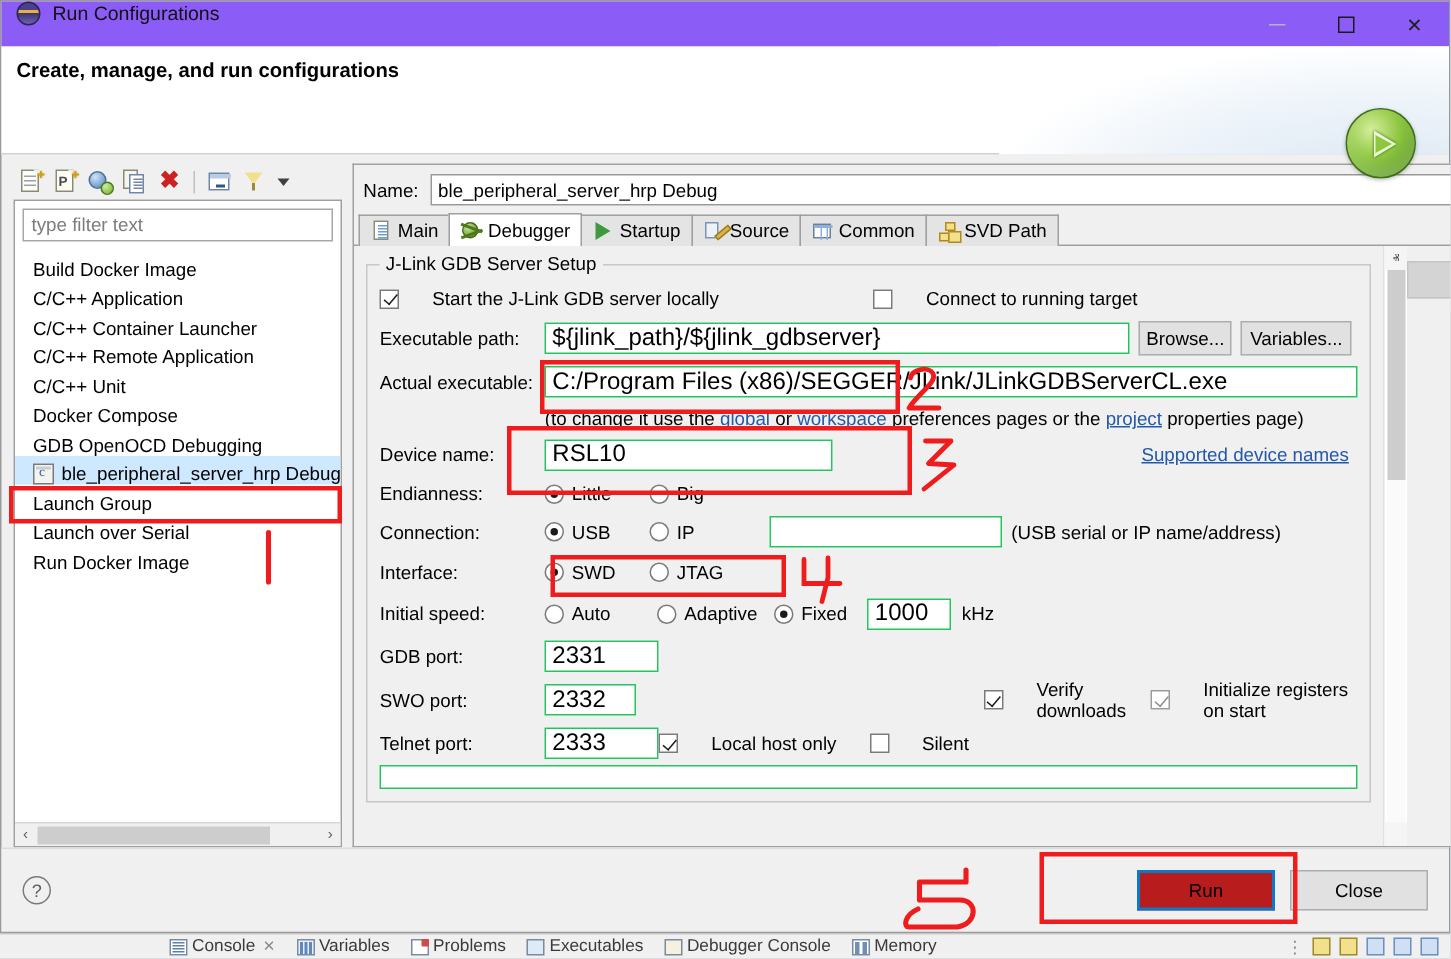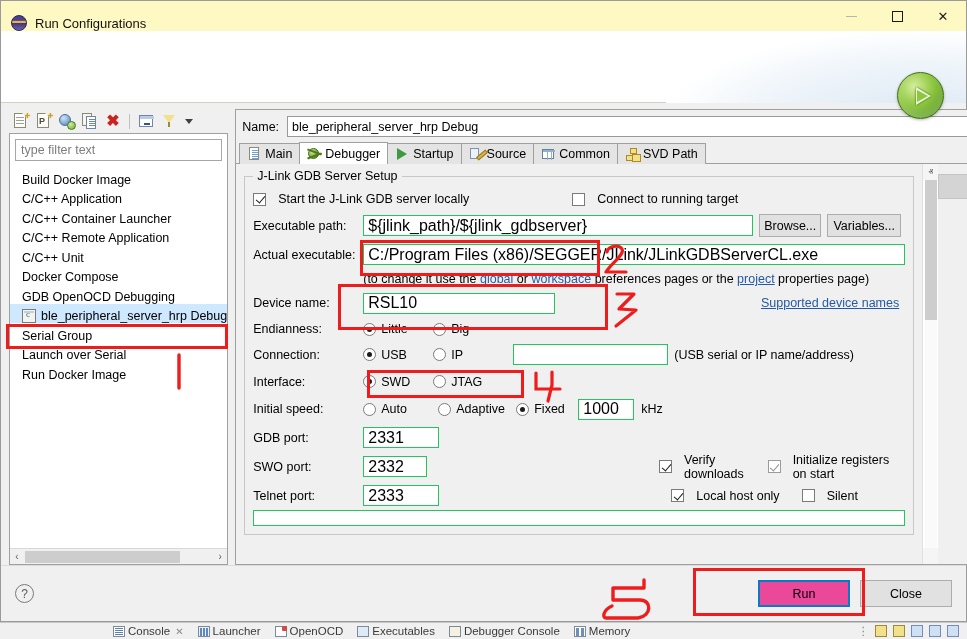--- a/index.html
+++ b/index.html
@@ -18,22 +18,22 @@
   #window {
     position: absolute;
     left: 0; top: 0; width: 967px; height: 622px;
     background: #f0f0f0;
     border: 1px solid #9a9a9a;
     display: flex; flex-direction: column;
   }
 
   
   #titlebar {
-    height: 30px; background: #fef9c3;
-    display: flex; align-items: flex-end;
+    height: 30px; background: #8b5cf6;
+    display: flex; align-items: flex-start;
     position: relative; flex: none;
   }
   #title-icon {
     width: 16px; height: 16px; margin-left: 10px; margin-right: 8px;
     border-radius: 50%;
     background: linear-gradient(180deg,#4b3f8f 0%,#4b3f8f 32%,#e8b33a 33%,#e8b33a 48%,#3d3472 49%,#6f62b5 100%);
     border: 1px solid #2c2552;
   }
   #title-text { font-size: 13px; color: #111; }
   .wbtn {
@@ -244,21 +244,21 @@
   .txtinput {
     height: 21px; background: #fff; border: 1px solid #22c55e;
     display: flex; align-items: center; padding-left: 4px; font-size: 16px;
   }
   .txtinput.ro { background: #fff; color: #000; }
   .btn {
     height: 23px; min-width: 62px; background: #e1e1e1; border: 1px solid #adadad;
     display: flex; align-items: center; justify-content: center; font-size: 12.5px;
     padding: 0 8px;
   }
-  .cb { display: inline-flex; align-items: center; gap: 12px; font-size: 12.5px; }
+  .cb { display: inline-flex; align-items: center; gap: 22px; font-size: 12.5px; }
   .cbbox {
     width: 13px; height: 13px; border: 1px solid #7a7a7a; background: #fff;
     position: relative; flex: none;
   }
   .cbbox.on:after {
     content: ""; position: absolute; left: 3.5px; top: 0.5px; width: 4px; height: 8px;
     border: solid #1b1b1b; border-width: 0 1.7px 1.7px 0; transform: rotate(40deg);
   }
   .cbbox.dim { border-color:#9b9b9b; }
   .cbbox.dim.on:after { border-color:#8f8f8f; }
@@ -290,21 +290,21 @@
   }
   #help-icon {
     width: 19px; height: 19px; border-radius: 50%; border: 1.4px solid #7a7a7a;
     color: #5a5a5a; font-size: 12px; display: flex; align-items: center; justify-content: center;
   }
   #footer-buttons { margin-left: auto; display: flex; gap: 10px; }
   .dlgbtn {
     width: 92px; height: 27px; background: #e1e1e1; border: 1px solid #adadad;
     display: flex; align-items: center; justify-content: center; font-size: 12.5px;
   }
-  .dlgbtn.primary { border: 2px solid #0a7ac8; background: #ec4899; }
+  .dlgbtn.primary { border: 2px solid #0a7ac8; background: #b91c1c; }
 
   
   #eclipse-strip {
     position: absolute; left: 0; bottom: 0; width: 967px; height: 17px;
     background: #f0f0f0; border-top: 1px solid #c8c8c8;
     display: flex; align-items: center; overflow: hidden;
     font-size: 11.5px; color: #3a3a3a;
   }
   .estrip-tab { display: flex; align-items: center; gap: 3px; padding: 0 7px; white-space: nowrap; }
   .estrip-ic { width: 12px; height: 11px; border: 1px solid #7b8b9e; background: #fff; position: relative; flex:none;}
@@ -343,20 +343,21 @@
     <div class="wbtn" id="btn-max">
         <span class="glyph-max"></span>
       </div>
     <div class="wbtn" id="btn-close">
         <span>✕</span>
       </div>
   </div>
 
   <div id="banner">
     <div id="banner-sheen"></div>
+    <div id="banner-title">Create, manage, and run configurations</div>
     <div id="banner-orb">
       <span class="tri"></span>
       <span class="tri-inner"></span>
     </div>
   </div>
 
   <div id="body-area">
 
     <div id="left-pane">
       <div id="lp-toolbar">
@@ -414,21 +415,21 @@
               <span>Docker Compose</span>
             </div>
           <div class="cfg-item">
               <span>GDB OpenOCD Debugging</span>
             </div>
           <div class="cfg-item sel">
             <span class="ic"></span>
             <span>ble_peripheral_server_hrp Debug</span>
           </div>
           <div class="cfg-item">
-              <span>Serial Group</span>
+              <span>Launch Group</span>
             </div>
           <div class="cfg-item">
               <span>Launch over Serial</span>
             </div>
           <div class="cfg-item">
               <span>Run Docker Image</span>
             </div>
         </div>
         <div id="lp-hscroll">
           <span class="arrowL">‹</span>
@@ -593,21 +594,21 @@
                 </span>
                 <span class="cb" style="margin-left:10px">
                   <span class="cbbox on dim"></span>
                   <span>Initialize registers on start</span>
                 </span>
               </div>
 
               <div class="row" style="min-height:29px">
                 <span class="lbl">Telnet port:</span>
                 <span class="txtinput" style="width:76px">2333</span>
-                <span class="cb" style="margin-left:232px">
+                <span class="cb" style="">
                   <span class="cbbox on"></span>
                   <span>Local host only</span>
                 </span>
                 <span class="cb" style="margin-left:22px">
                   <span class="cbbox"></span>
                   <span>Silent</span>
                 </span>
               </div>
 
               <div class="row" style="min-height:16px">
@@ -644,25 +645,25 @@
 
 <div id="eclipse-strip">
   <div style="width:106px"></div>
   <div class="estrip-tab">
     <span class="estrip-ic t1"></span>
     <span>Console</span>
     <span class="estrip-close">✕</span>
   </div>
   <div class="estrip-tab">
     <span class="estrip-ic t2"></span>
-    <span>Launcher</span>
+    <span>Variables</span>
   </div>
   <div class="estrip-tab">
     <span class="estrip-ic t3"></span>
-    <span>OpenOCD</span>
+    <span>Problems</span>
   </div>
   <div class="estrip-tab">
     <span class="estrip-ic t4"></span>
     <span>Executables</span>
   </div>
   <div class="estrip-tab">
     <span class="estrip-ic t5"></span>
     <span>Debugger Console</span>
   </div>
   <div class="estrip-tab">

